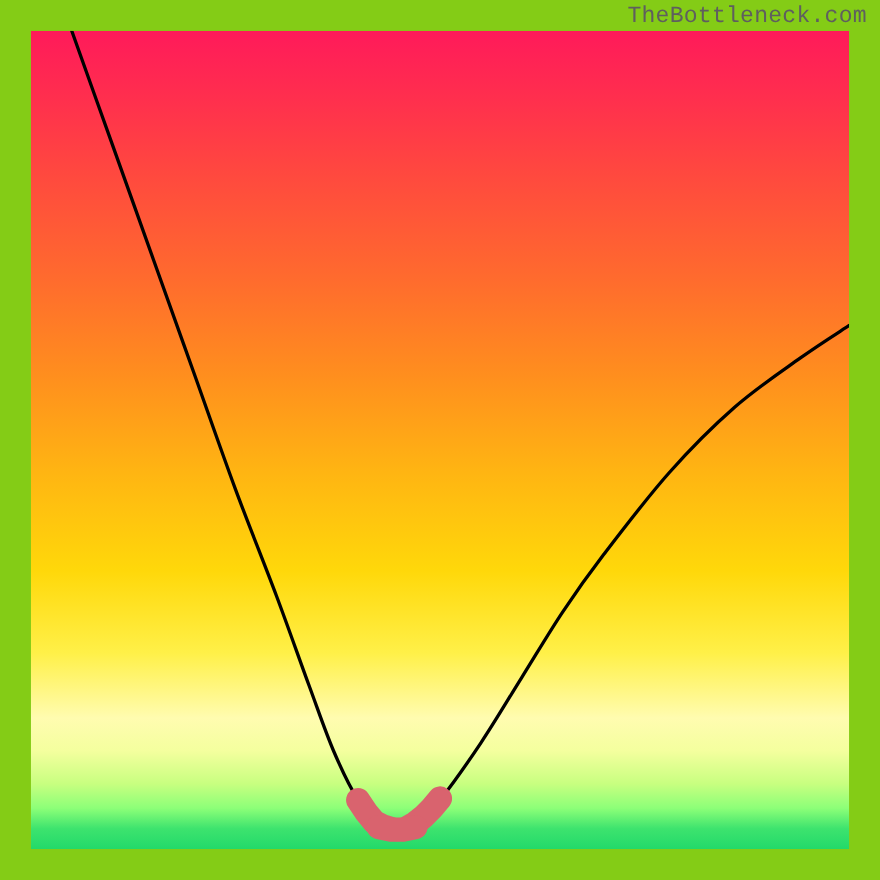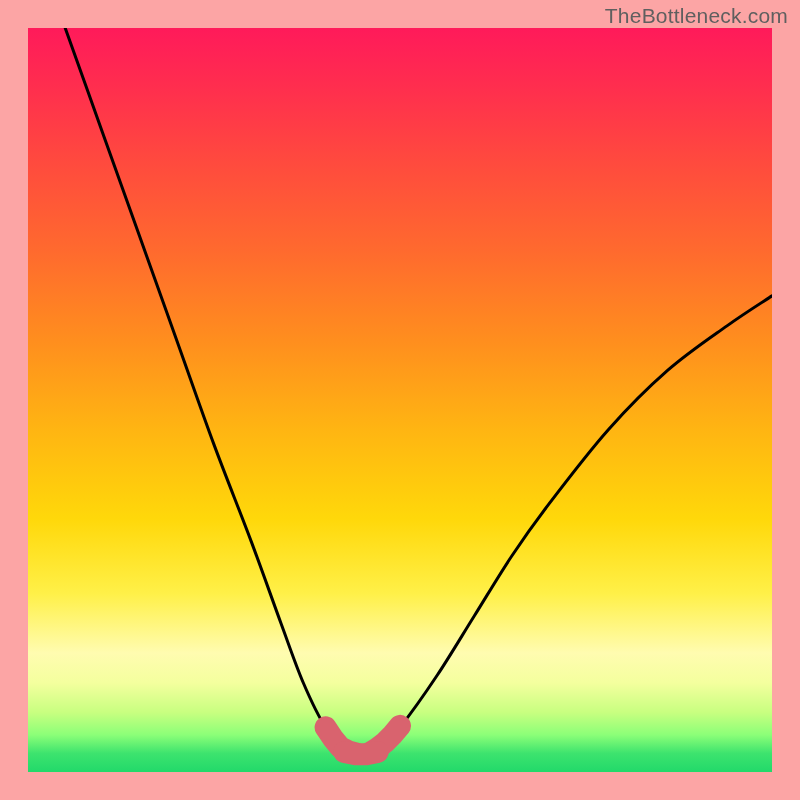--- a/index.html
+++ b/index.html
@@ -7,21 +7,22 @@
     padding: 0;
     width: 800px;
     height: 800px;
     background: #000;
     overflow: hidden;
     font-family: Arial, Helvetica, sans-serif;
   }
   .frame {
     position: absolute;
     inset: 0;
-    background: #fca5a5;
+    background: #84cc16;
+    font-family: Liberation Mono, monospace;
   }
   .plot {
     position: absolute;
     left: 28px;
     top: 28px;
     width: 744px;
     height: 744px;
     overflow: hidden;
   }
   .gradient {

